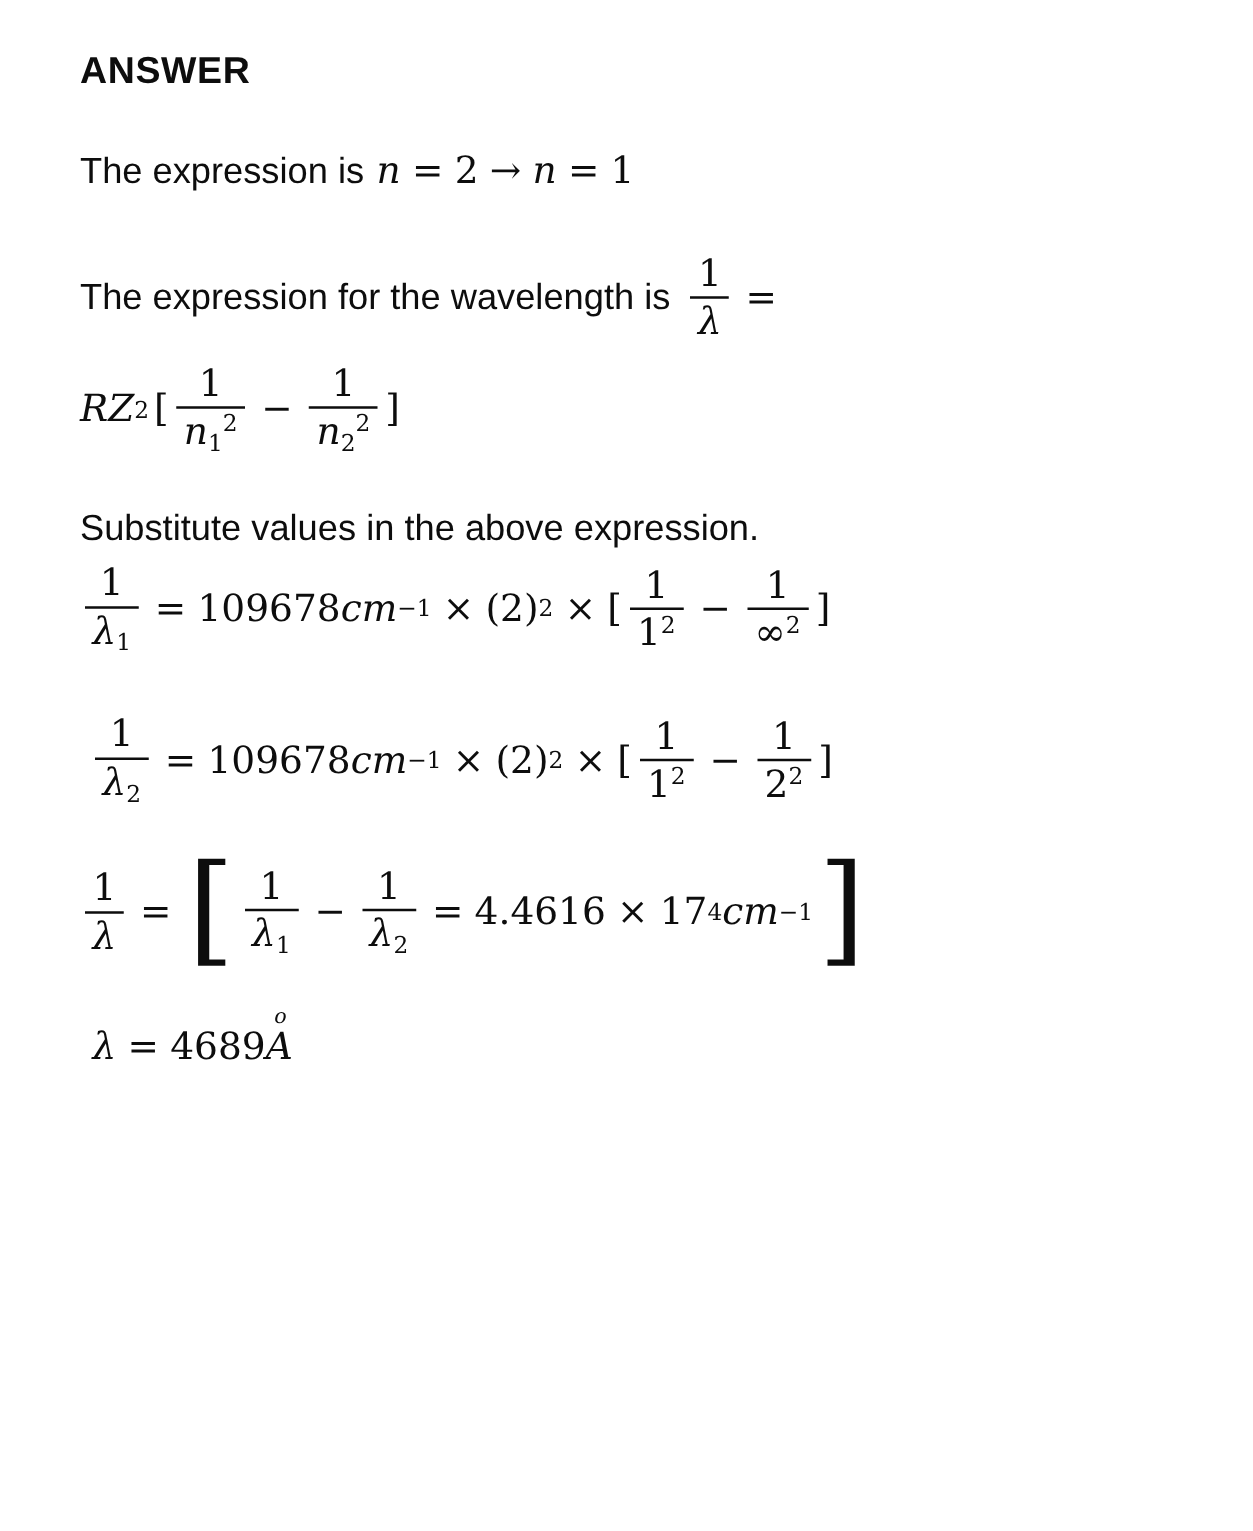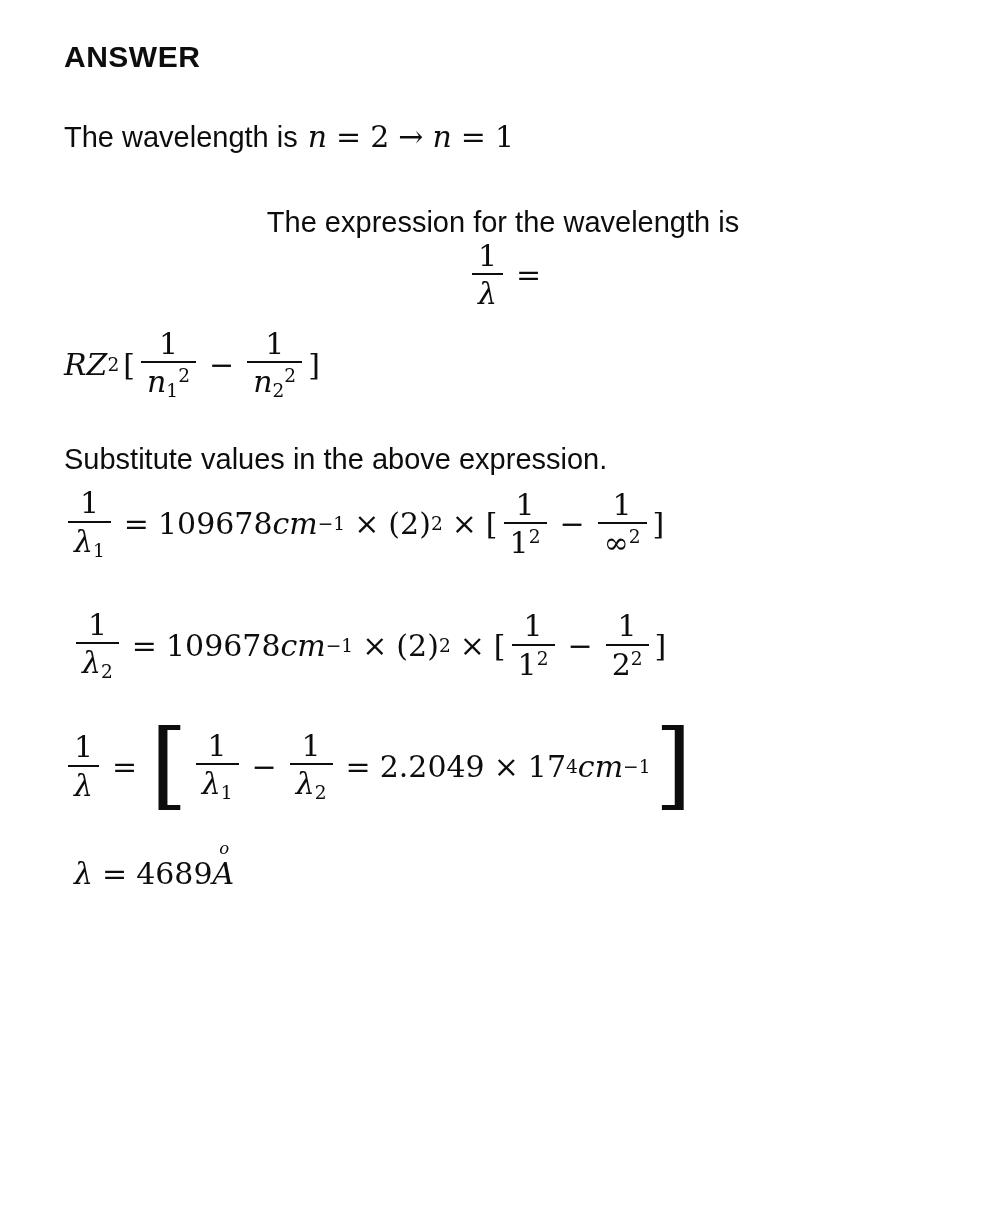--- a/index.html
+++ b/index.html
@@ -108,33 +108,33 @@
   .infty { font-style: normal; }
 </style>
 </head>
 <body>
 
 <div class="page">
 
   <div class="answer-heading">ANSWER</div>
 
   <div class="line block">
-    <span class="text-run">The wavelength is</span>
+    <span class="text-run">The expression is</span>
     <span class="math" style="margin-left:10px;">
       <span>n</span>
       <span class="op">=</span>
       <span class="num">2</span>
       <span class="op">→</span>
       <span>n</span>
       <span class="op">=</span>
       <span class="num">1</span>
     </span>
   </div>
 
-  <div class="line" style="margin-top:48px;flex-direction:column;">
+  <div class="line" style="margin-top:48px;">
     <span class="text-run">The expression for the wavelength is</span>
     <span class="math" style="margin-left:12px;">
       <span class="frac">
         <span class="top num">1</span>
         <span class="bar"></span>
         <span class="bot">λ</span>
       </span>
       <span class="op">=</span>
     </span>
   </div>
@@ -244,21 +244,21 @@
         <span class="bar"></span>
         <span class="bot"><span>λ</span><sub class="num">1</sub></span>
       </span>
       <span class="op">−</span>
       <span class="frac">
         <span class="top num">1</span>
         <span class="bar"></span>
         <span class="bot"><span>λ</span><sub class="num">2</sub></span>
       </span>
       <span class="op">=</span>
-      <span class="num">2.2049</span>
+      <span class="num">4.4616</span>
       <span class="op">×</span>
       <span class="num">17</span>
         <sup class="num">4</sup>
       <span>cm</span>
         <sup class="num">−1</sup>
       <span class="big-bracket">]</span>
     </span>
   </div>
 
   <div class="line" style="margin-top:52px;">

